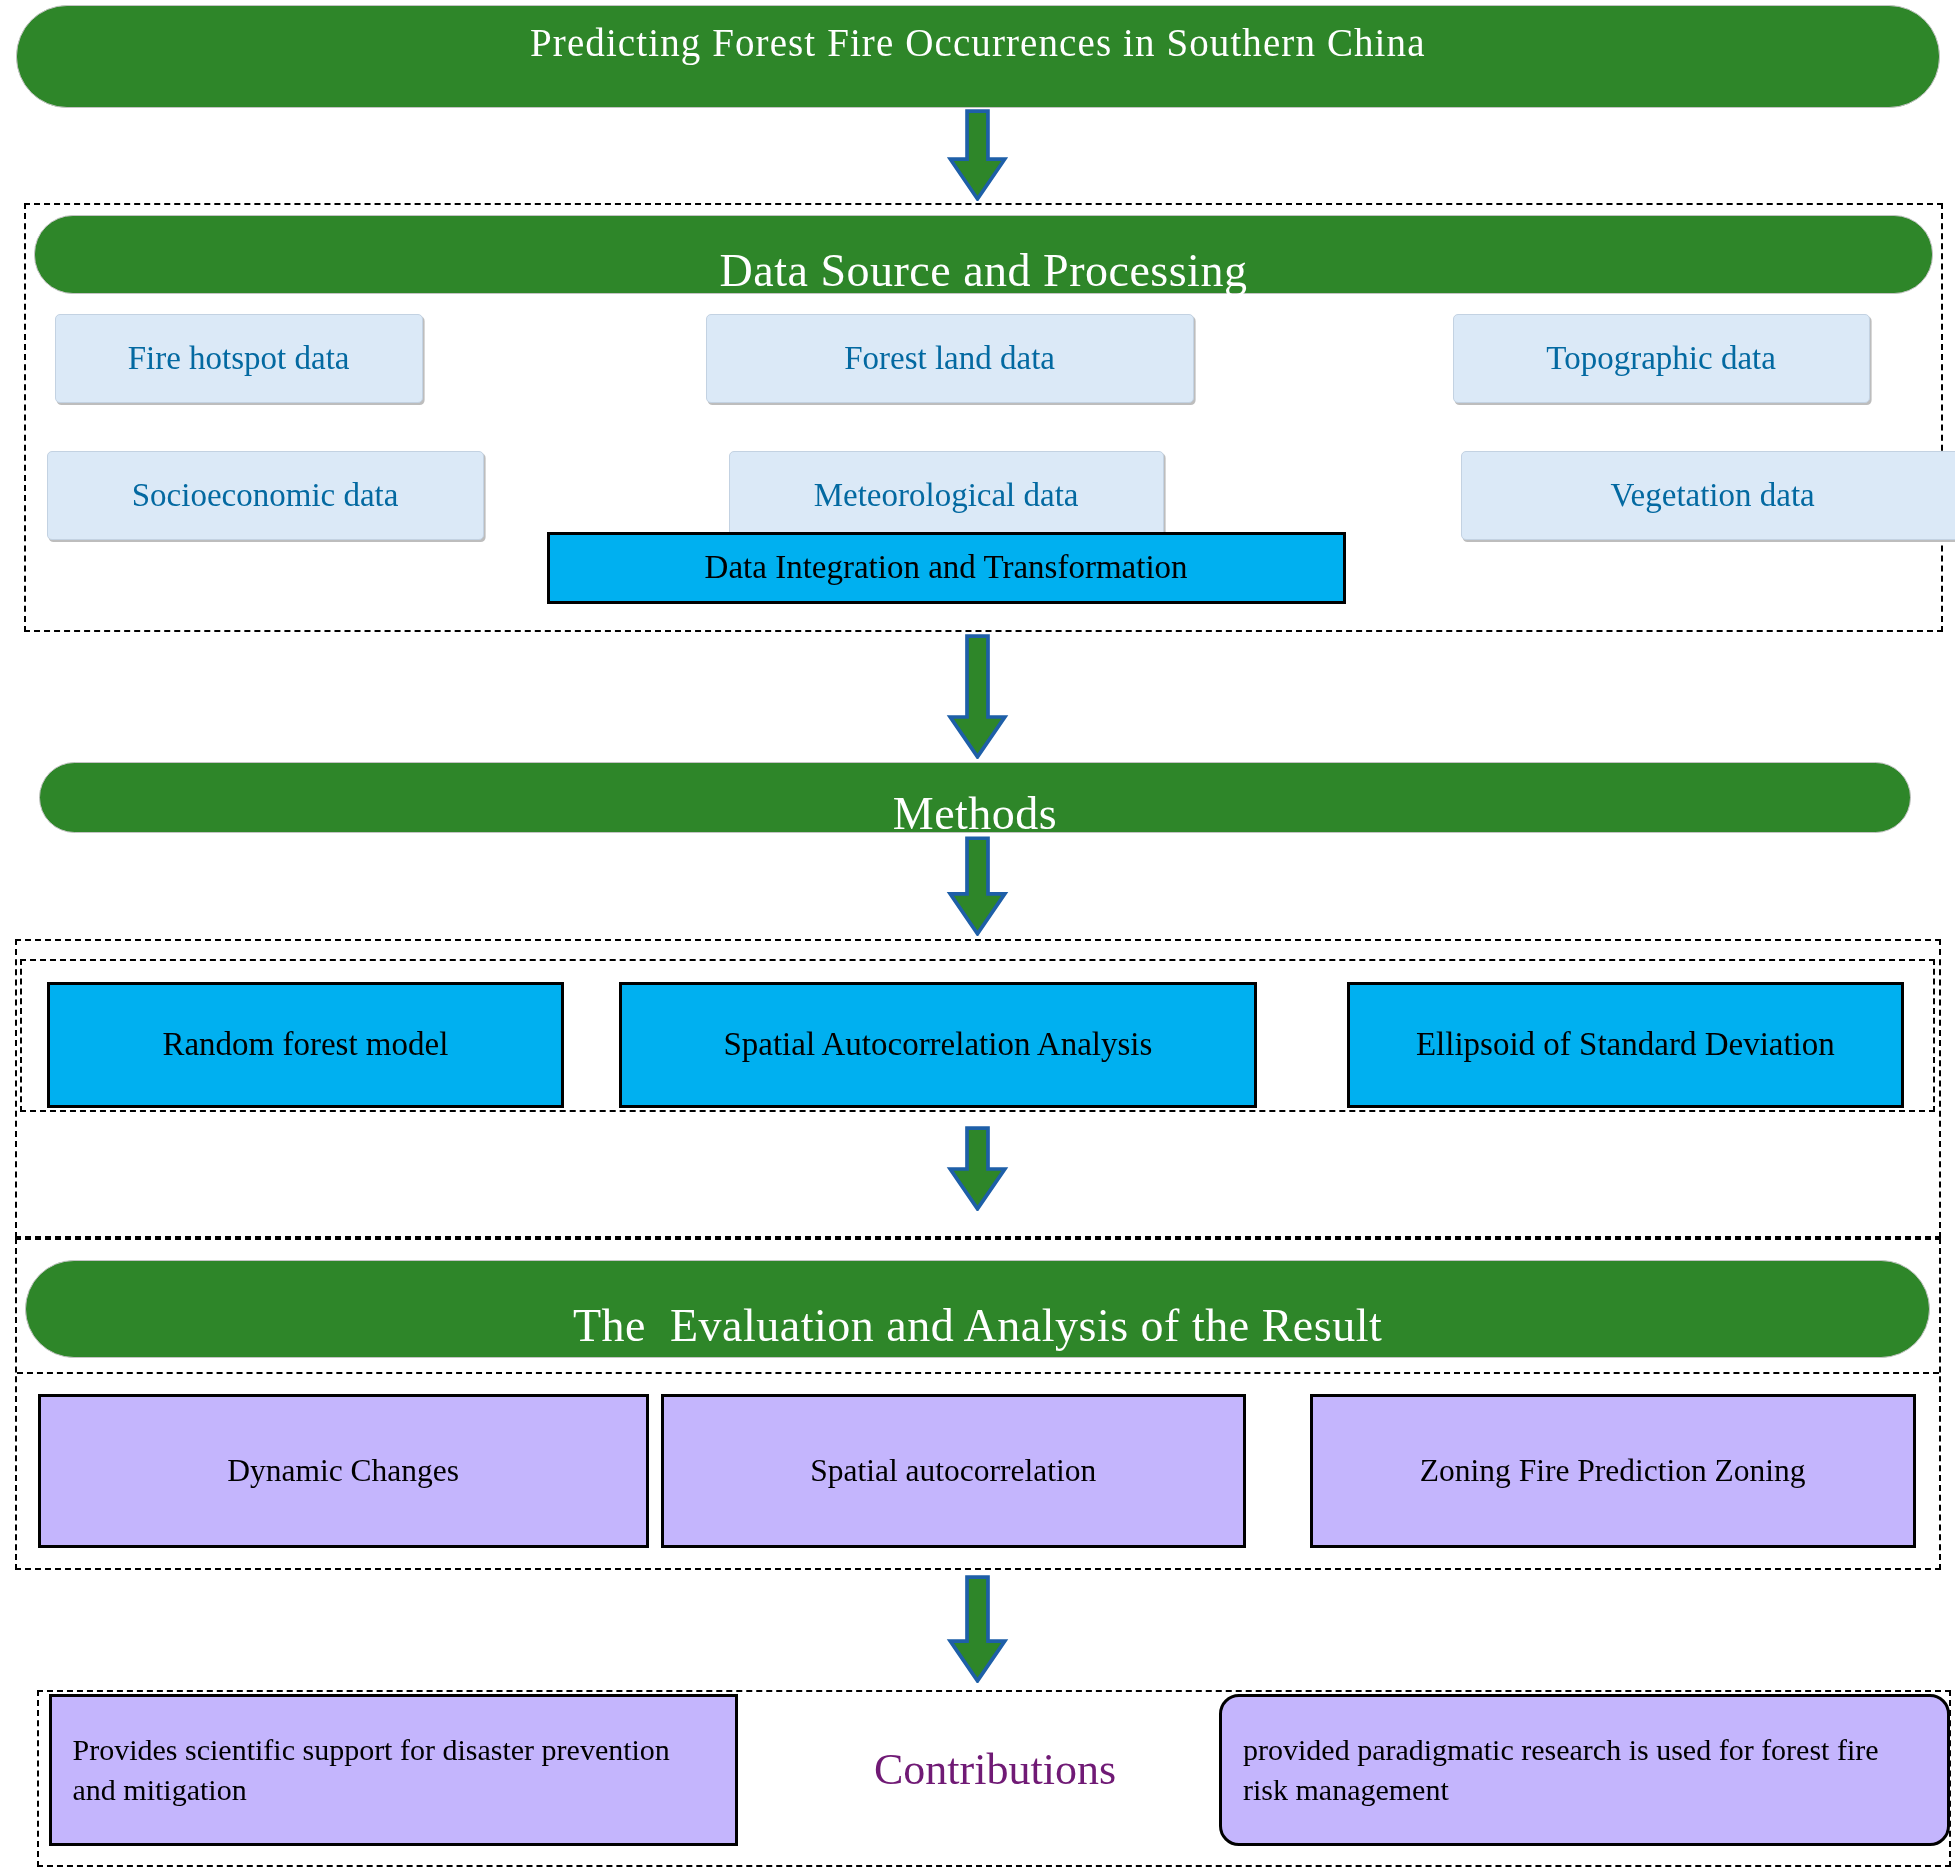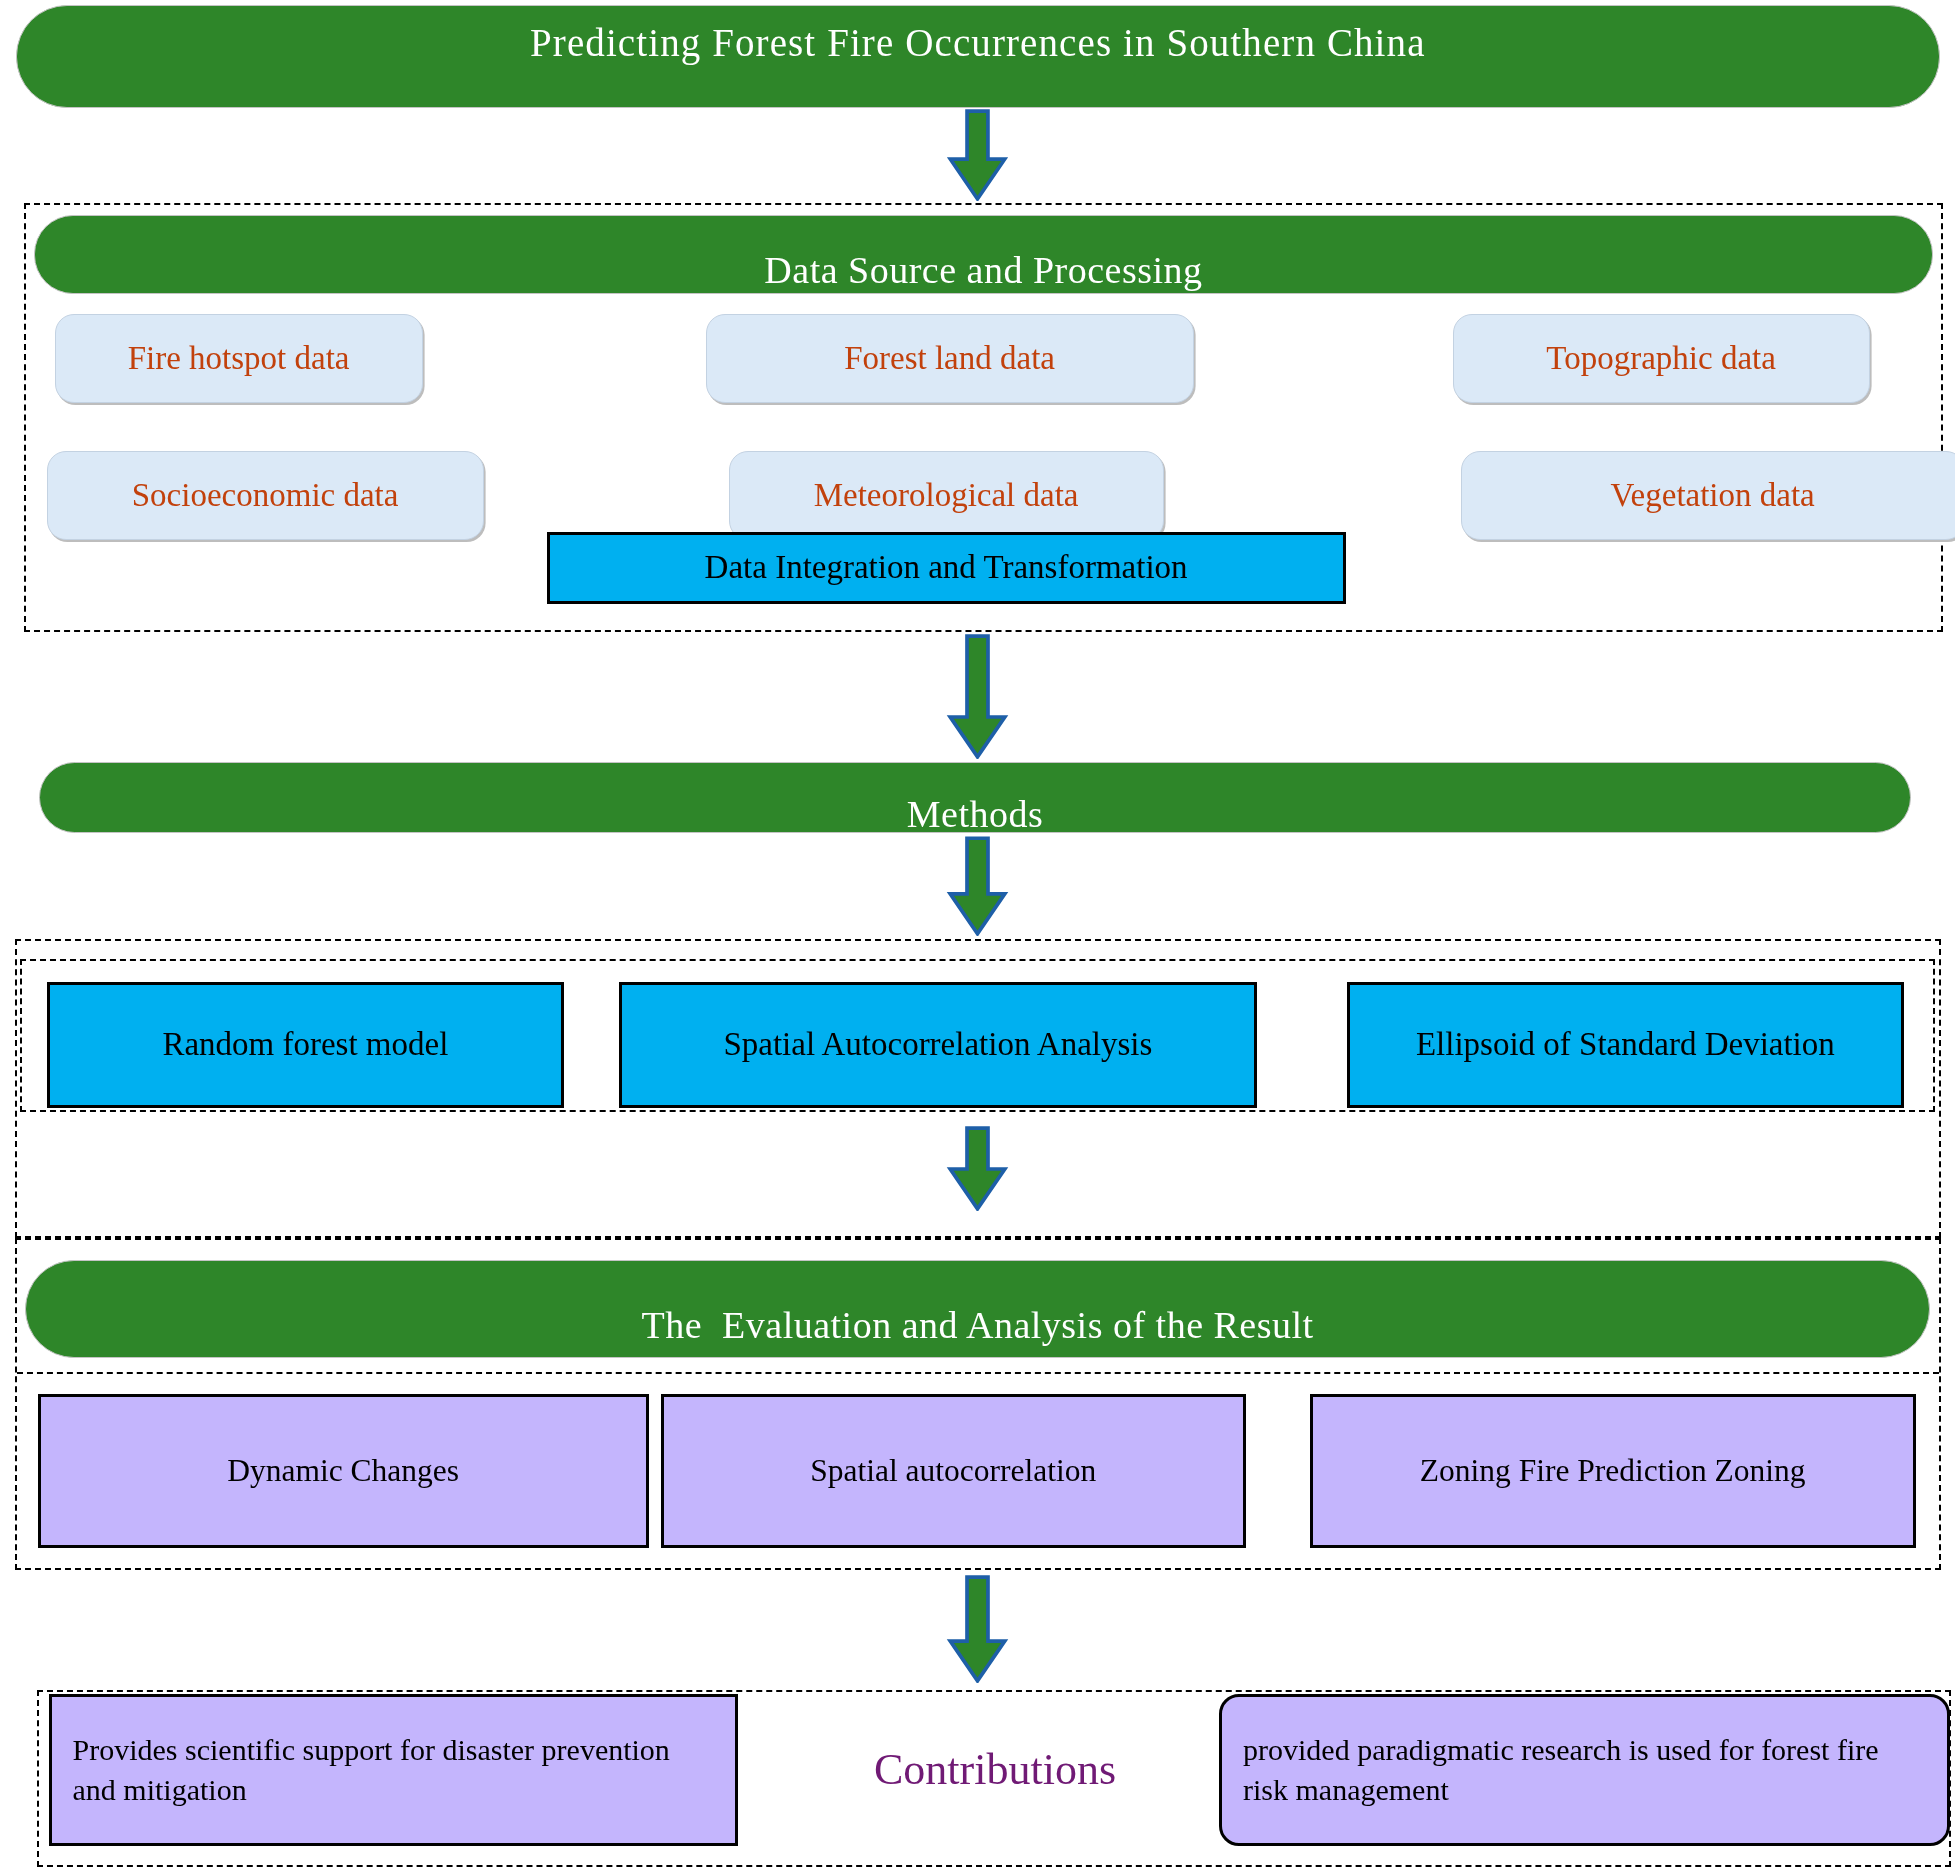--- a/index.html
+++ b/index.html
@@ -21,24 +21,24 @@
   }
   .banner span{white-space:pre-wrap;}
 
   
   .dashbox{border:2.1px dashed #000000;}
 
   
   .pill{
     background:#dbe9f7;
     border:1.1px solid #c3d2e2;
-    border-radius:19px;
+    border-radius:5px;
     box-shadow:1.6px 2.1px 0 #bdbdbd;
     display:flex;align-items:center;justify-content:center;
-    color:#c2410c;font-size:33px;
+    color:#0369a1;font-size:33px;
   }
 
   
   .bluebox{
     background:#00b0f0;
     border:3.2px solid #000000;
     display:flex;align-items:center;justify-content:center;
     text-align:center;
     color:#000;font-size:33px;line-height:1.25;
     padding:0 15.8px;
@@ -48,21 +48,21 @@
   .cyanbox{
     background:#c4b5fd;
     border:3.2px solid #000000;
     display:flex;align-items:center;justify-content:center;
     text-align:left;
     color:#000;font-size:31.5px;line-height:1.35;
     padding:12px 21px;
   }
 
   .title-text{font-size:39px;letter-spacing:1.1px;}
-  .banner-text{font-size:38px;letter-spacing:0.5px;margin-top:32px;}
+  .banner-text{font-size:46px;letter-spacing:0.5px;margin-top:32px;}
 
   .arrow{position:absolute;width:63px;}
 
   .divider{position:absolute;left:0;width:100%;border-top:2.1px dashed #000;}
 
   .plain-label{
     position:absolute;display:flex;align-items:center;justify-content:center;
     color:#701a75;font-size:44px;
   }
 </style>

